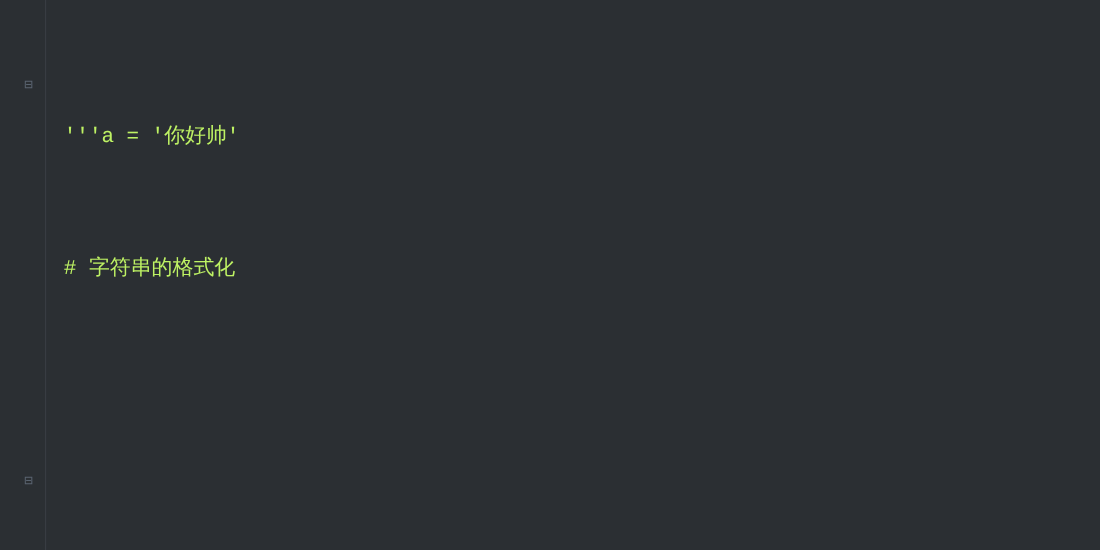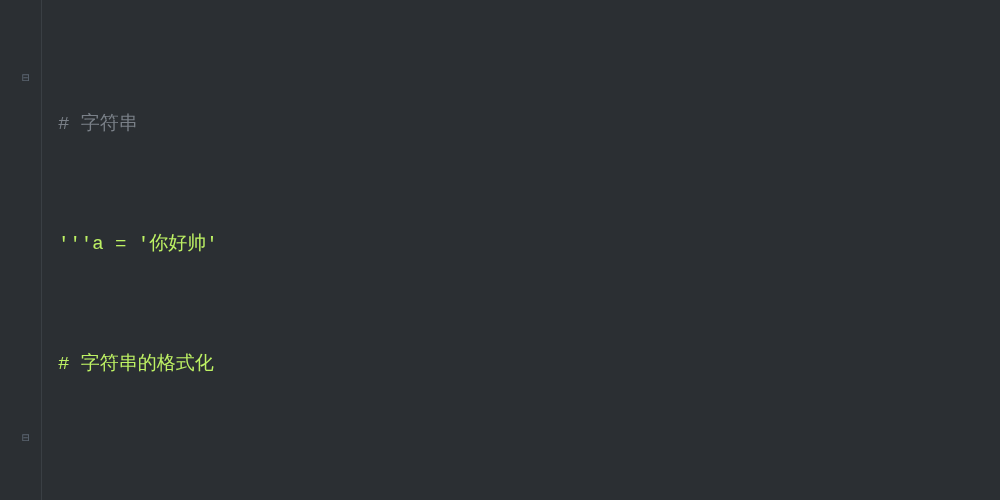--- a/index.html
+++ b/index.html
@@ -49,21 +49,20 @@
   </style>
 </head>
 <body>
 
 <div class="gutter">
   <span class="gutter-icon" style="top:70px">⊟</span>
   <span class="gutter-icon" style="top:430px">⊟</span>
 </div>
 
 <div class="code-area">
-  <div class="line"><span><span class="comment"># 字符串</span></span></div>
   <div class="line"><span><span class="string">'''a = '你好帅'</span></span></div>
   <div class="line"><span><span class="string"># 字符串的格式化</span></span></div>
   
   
   
   
   
   
   
 </div>

